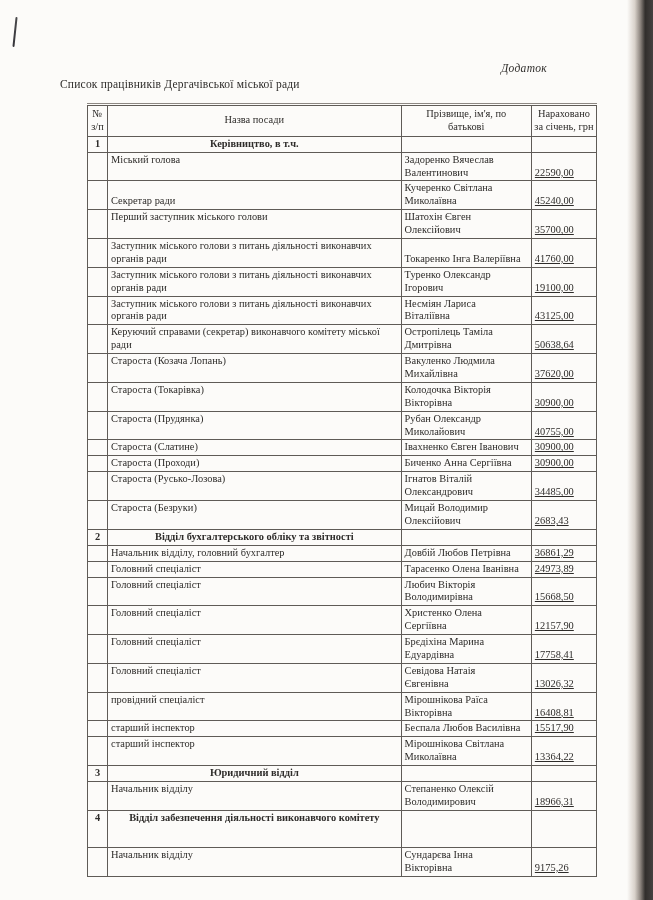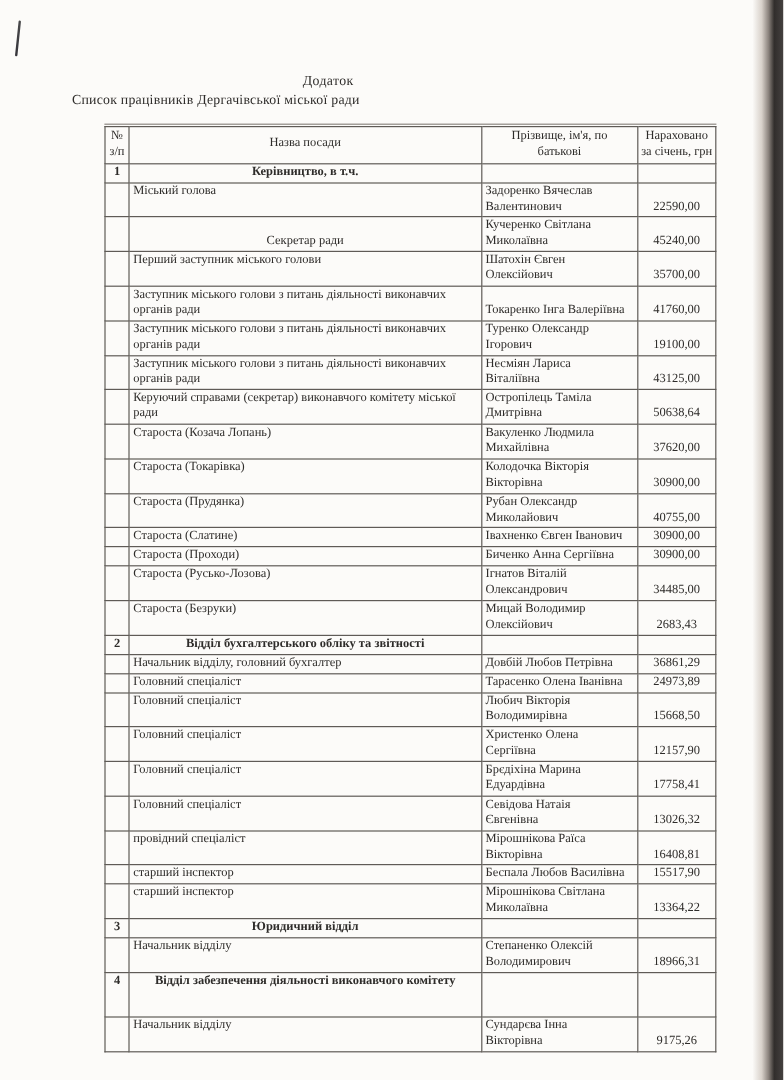--- a/index.html
+++ b/index.html
@@ -30,23 +30,24 @@
     left: 14px; top: 17px;
     width: 2px; height: 30px;
     background: linear-gradient(180deg, #4a4a4c, #35343a);
     transform: rotate(6deg);
     border-radius: 1px;
   }
   .appendix {
     position: absolute;
     top: 62px; left: 0;
     width: 547px;
-    text-align: center;
+    text-align: right;
     font-size: 11.5px;
     letter-spacing: 0.3px;
+    font-style: italic;
   }
   .doc-title {
     position: absolute;
     top: 78px; left: 60px;
     width: 520px;
     text-align: left;
     font-size: 11.5px;
     letter-spacing: 0.2px;
   }
   .table-wrap {
@@ -82,30 +83,31 @@
   td.c-num {
     text-align: center;
     font-weight: bold;
     vertical-align: top;
     padding: 1px 0;
   }
   td.c-pos {
     vertical-align: top;
     white-space: pre-line;
   }
-  td.c-pos.vbottom { vertical-align: bottom; text-align: center; }
+  td.c-pos.vbottom { vertical-align: bottom; }
   td.c-pos.section-label { font-weight: bold; text-align: center; }
   td.c-name {
     vertical-align: bottom;
     white-space: pre-line;
   }
   td.c-amt {
-    text-align: center;
+    text-align: left;
     vertical-align: bottom;
     padding-right: 2px;
+    text-decoration: underline;
   }
   tr.tall td { height: 34px; }
 </style>
 </head>
 <body>
 
 <div class="sheet">
 
   <div class="pen-mark"></div>
 

